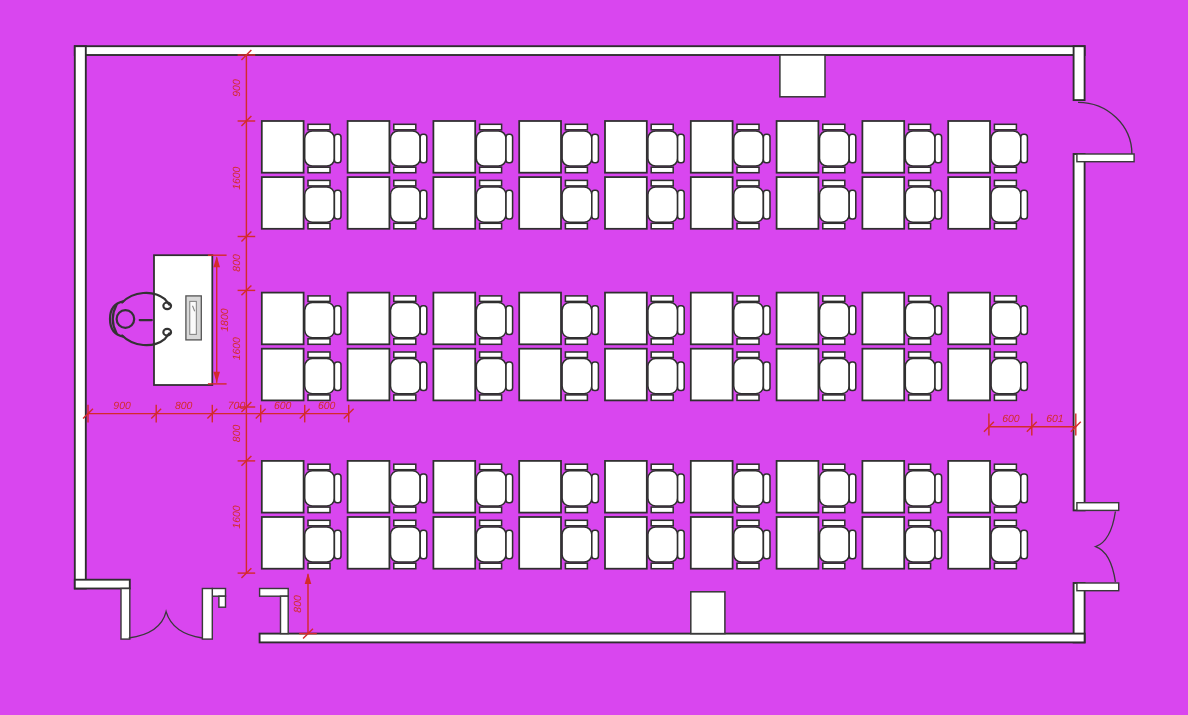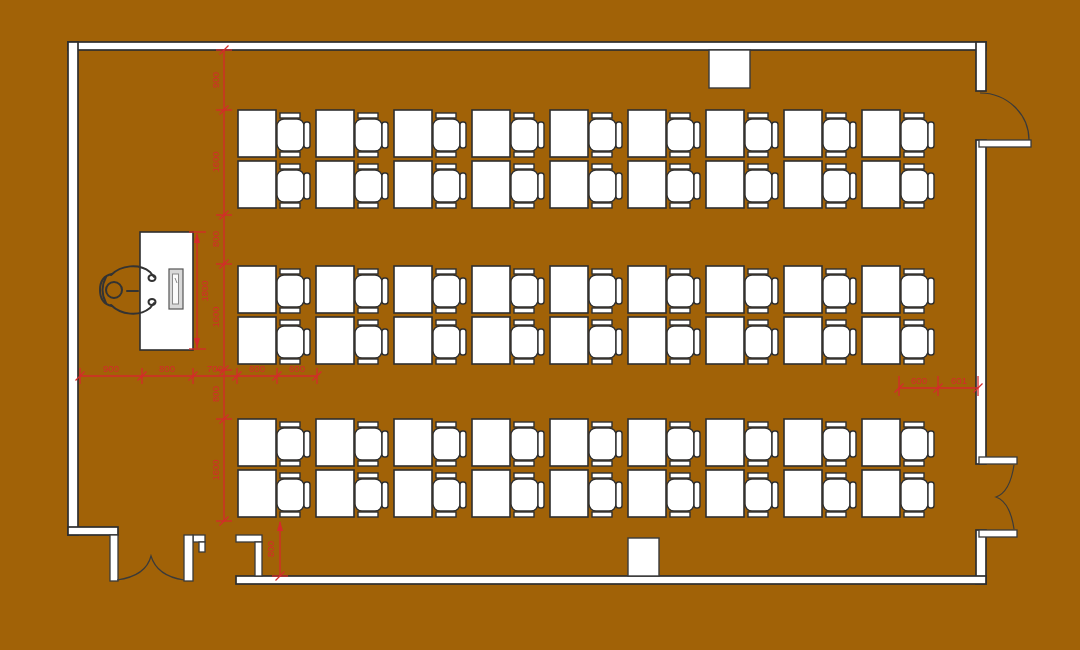--- a/index.html
+++ b/index.html
@@ -1,16 +1,16 @@
 <!DOCTYPE html>
 <html><head>
 <meta charset="utf-8">
 <style>
   html,body{margin:0;padding:0;background:#ffffff;}
-  #stage{position:relative;width:1080px;height:650px;background:#a16207;overflow:hidden;}
+  #stage{position:relative;width:1080px;height:650px;background:#d946ef;overflow:hidden;font-style:italic;}
   svg{display:block;}
   .wall{fill:#ffffff;stroke:#2e2e2e;stroke-width:1.7;}
   .pillar{fill:#ffffff;stroke:#3a3a3a;stroke-width:1.4;}
   .furn{fill:#ffffff;stroke:#2f2f2f;stroke-width:1.6;}
   .chair{fill:#ffffff;stroke:#2f2f2f;stroke-width:1.4;}
   .arc{fill:none;stroke:#3a3a3a;stroke-width:1.2;}
   .leaf{fill:#ffffff;stroke:#3a3a3a;stroke-width:1.3;}
   .dim{stroke:#d42b2b;stroke-width:1.3;fill:none;}
   .dimfill{fill:#d42b2b;stroke:none;}
   .dimtext{font-family:"Liberation Sans",sans-serif;font-size:9.5px;fill:#d42b2b;}

